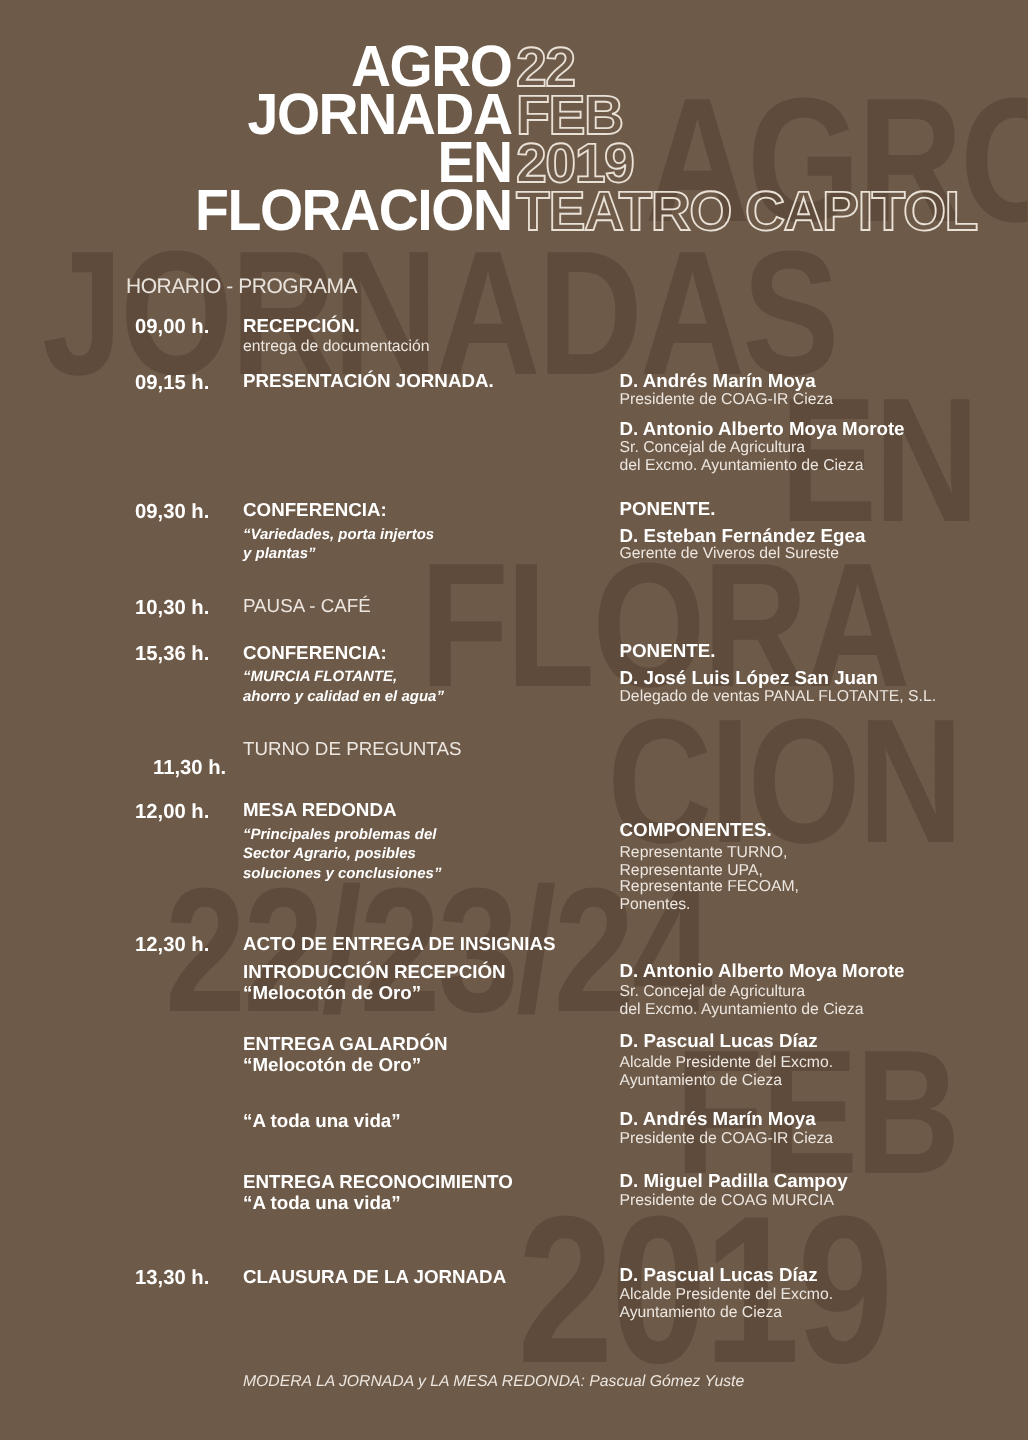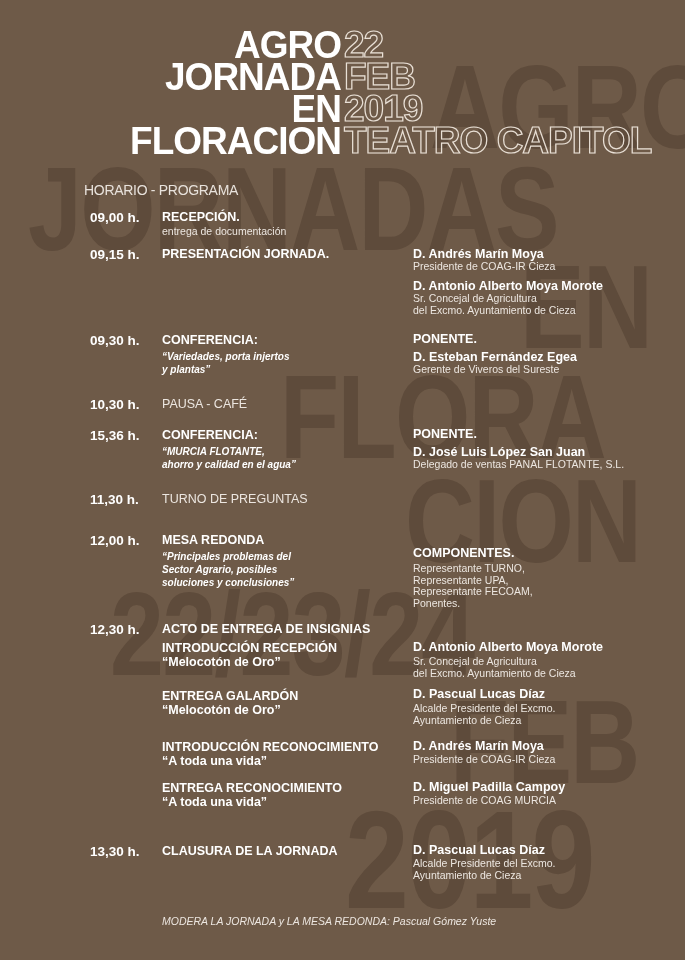--- a/index.html
+++ b/index.html
@@ -93,21 +93,21 @@
   <div class="h" style="margin-bottom:3px;">CONFERENCIA:</div>
   <div class="q">“MURCIA FLOTANTE,</div>
   <div class="q">ahorro y calidad en el agua”</div>
 </div>
 <div class="sp" style="top:428px;">
   <div class="n" style="margin-bottom:5px;">PONENTE.</div>
   <div class="n">D. José Luis López San Juan</div>
   <div class="r">Delegado de ventas PANAL FLOTANTE, S.L.</div>
 </div>
 
-<div class="time" style="top:492px;">11,30 h.</div>
+<div class="time" style="top:504px;margin-left:12px;">11,30 h.</div>
 <div class="act" style="top:492px;">
   <div class="plain">TURNO DE PREGUNTAS</div>
 </div>
 
 <div class="time" style="top:533px;">12,00 h.</div>
 <div class="act" style="top:533px;">
   <div class="h" style="margin-bottom:3px;">MESA REDONDA</div>
   <div class="q">“Principales problemas del</div>
   <div class="q">Sector Agrario, posibles</div>
   <div class="q">soluciones y conclusiones”</div>
@@ -139,21 +139,20 @@
   <div class="h">ENTREGA GALARDÓN</div>
   <div class="qn">“Melocotón de Oro”</div>
 </div>
 <div class="sp" style="top:688px;">
   <div class="n" style="margin-bottom:2px;">D. Pascual Lucas Díaz</div>
   <div class="r">Alcalde Presidente del Excmo.</div>
   <div class="r">Ayuntamiento de Cieza</div>
 </div>
 
 <div class="act" style="top:740px;">
-  <div class="h">INTRODUCCIÓN RECONOCIMIENTO</div>
   <div class="qn">“A toda una vida”</div>
 </div>
 <div class="sp" style="top:740px;">
   <div class="n" style="margin-bottom:1px;">D. Andrés Marín Moya</div>
   <div class="r">Presidente de COAG-IR Cieza</div>
 </div>
 
 <div class="act" style="top:781px;">
   <div class="h">ENTREGA RECONOCIMIENTO</div>
   <div class="qn">“A toda una vida”</div>

